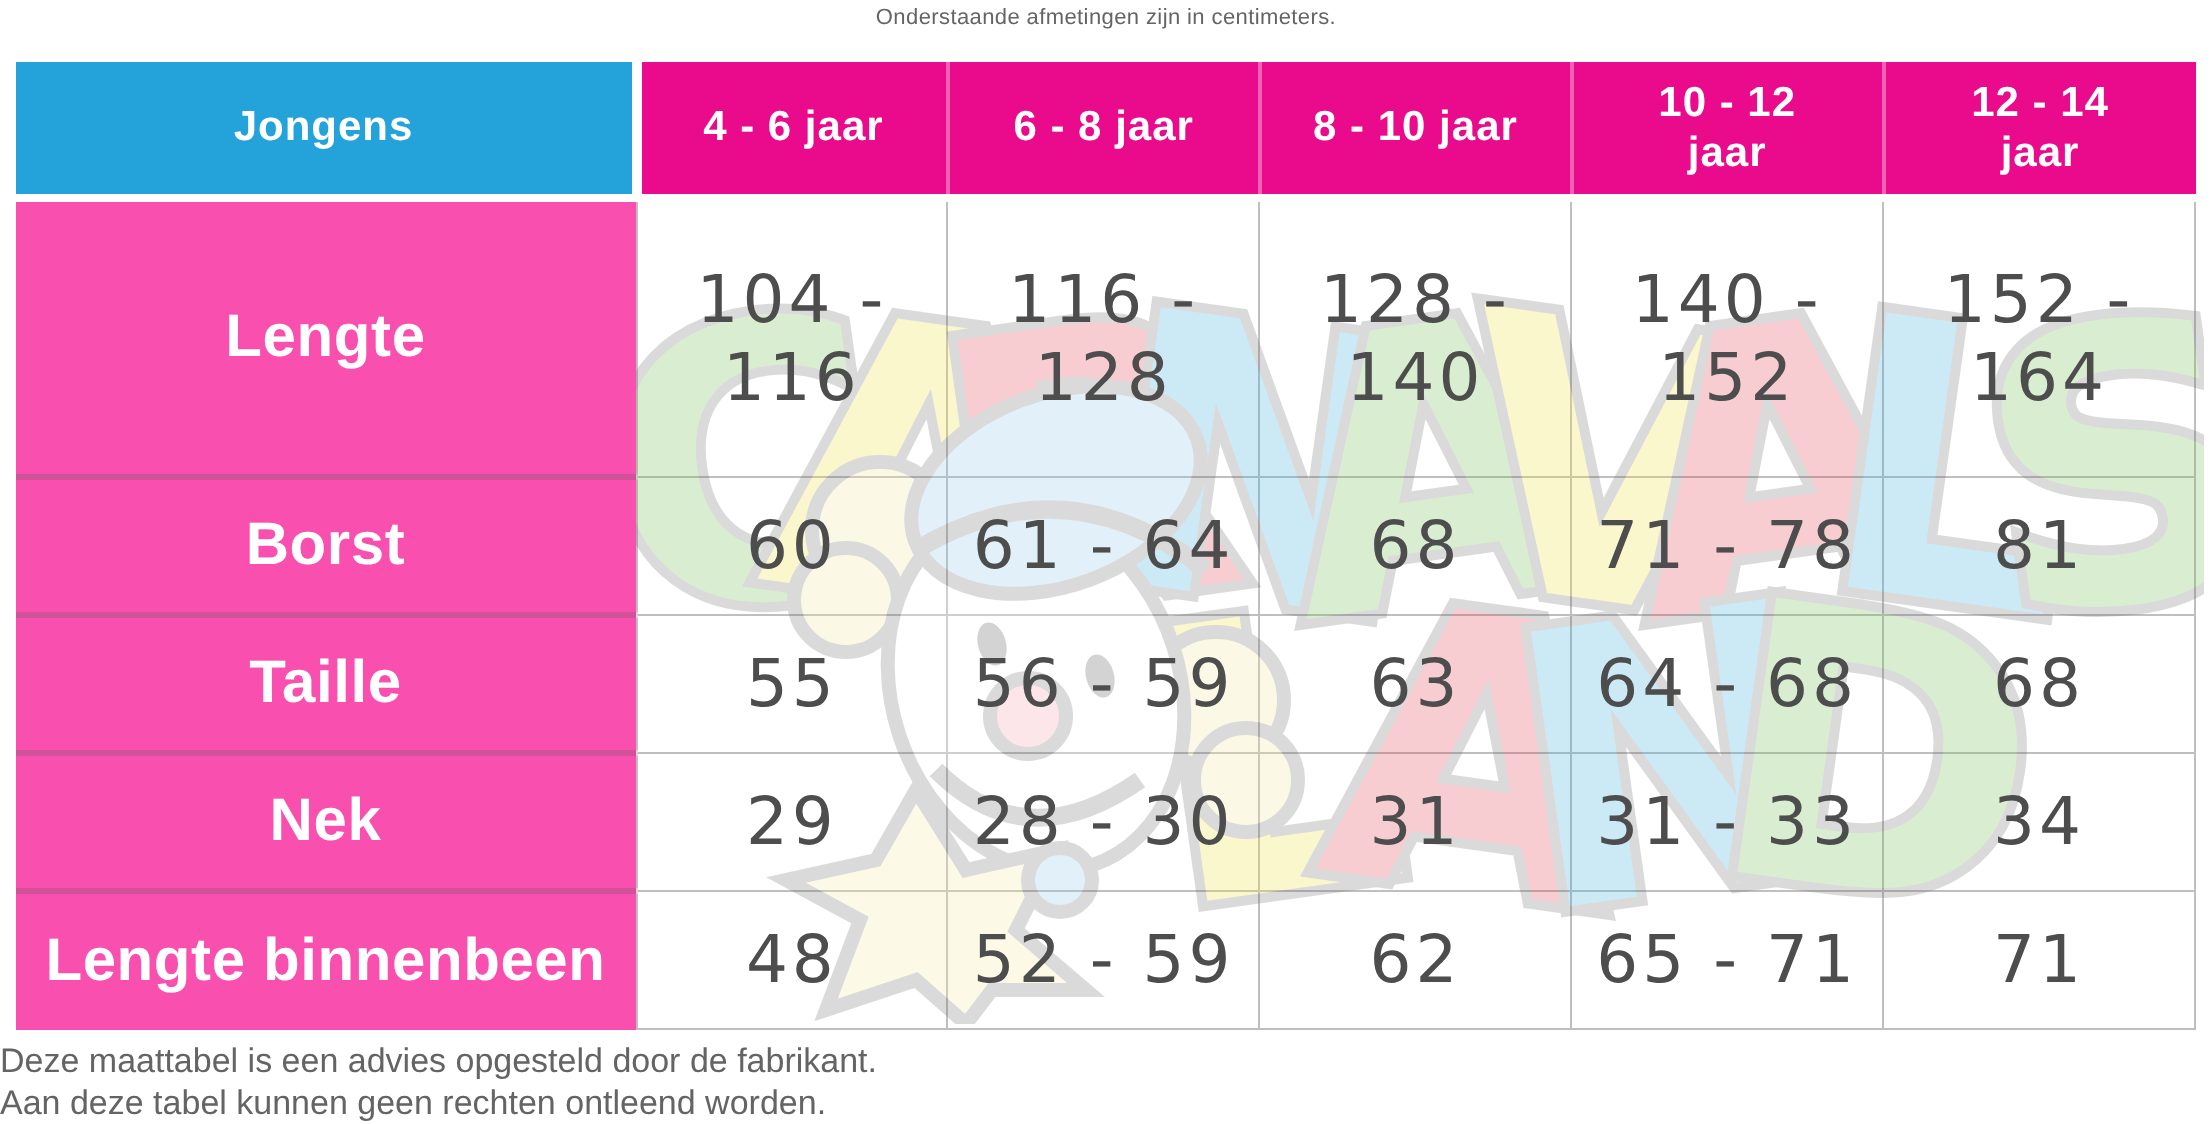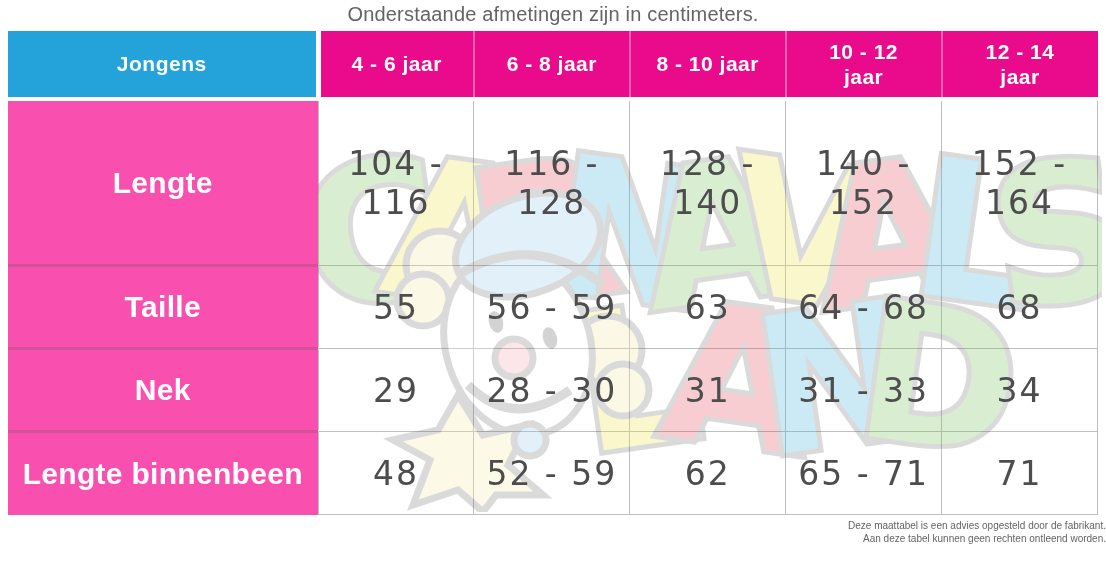--- a/index.html
+++ b/index.html
@@ -15,21 +15,21 @@
   .page{
     position:relative;
     width:1106px;height:562px;
     background:#fff;
     font-family:"Liberation Sans",sans-serif;
     overflow:hidden;
   }
   .caption-top{
     position:absolute;top:3px;left:0;width:100%;
     text-align:center;
-    font-size:20px;color:var(--caption-text);
+    font-size:11px;color:var(--caption-text);
     letter-spacing:.2px;
   }
   table.size-table{
     position:absolute;left:8px;top:31px;
     width:1090px;height:484px;
     border-collapse:collapse;table-layout:fixed;
   }
   col.label-col{width:310px;}
   
   tr.head{height:68px;}
@@ -78,22 +78,22 @@
     z-index:2;pointer-events:none;opacity:.25;
   }
   .watermark text{
     font-family:"DejaVu Sans",sans-serif;
     font-weight:bold;font-size:190px;
     stroke:#707070;stroke-width:10px;
     paint-order:stroke;text-anchor:middle;
   }
   .footer{
     position:absolute;left:0;top:520px;width:100%;
-    text-align:right;
-    font-size:10px;color:var(--caption-text);line-height:1.25;padding-left:31px;
+    text-align:left;
+    font-size:17px;color:var(--caption-text);line-height:1.25;
   }
 </style>
 </head>
 <body>
 
 <div class="page">
 
   <div class="caption-top">Onderstaande afmetingen zijn in centimeters.</div>
 
   <svg class="watermark" viewBox="0 0 784 412" aria-hidden="true">
@@ -173,20 +173,28 @@
 
     <tr class="body-row">
       <td class="row-label"><span class="row-label-text">Lengte</span></td>
       <td class="value"><span class="value-text">104 - 116</span></td>
       <td class="value"><span class="value-text">116 - 128</span></td>
       <td class="value"><span class="value-text">128 - 140</span></td>
       <td class="value"><span class="value-text">140 - 152</span></td>
       <td class="value"><span class="value-text">152 - 164</span></td>
     </tr>
 
+    <tr class="body-row">
+      <td class="row-label"><span class="row-label-text">Borst</span></td>
+      <td class="value"><span class="value-text">60</span></td>
+      <td class="value"><span class="value-text">61 - 64</span></td>
+      <td class="value"><span class="value-text">68</span></td>
+      <td class="value"><span class="value-text">71 - 78</span></td>
+      <td class="value"><span class="value-text">81</span></td>
+    </tr>
 
     <tr class="body-row">
       <td class="row-label"><span class="row-label-text">Taille</span></td>
       <td class="value"><span class="value-text">55</span></td>
       <td class="value"><span class="value-text">56 - 59</span></td>
       <td class="value"><span class="value-text">63</span></td>
       <td class="value"><span class="value-text">64 - 68</span></td>
       <td class="value"><span class="value-text">68</span></td>
     </tr>
 

